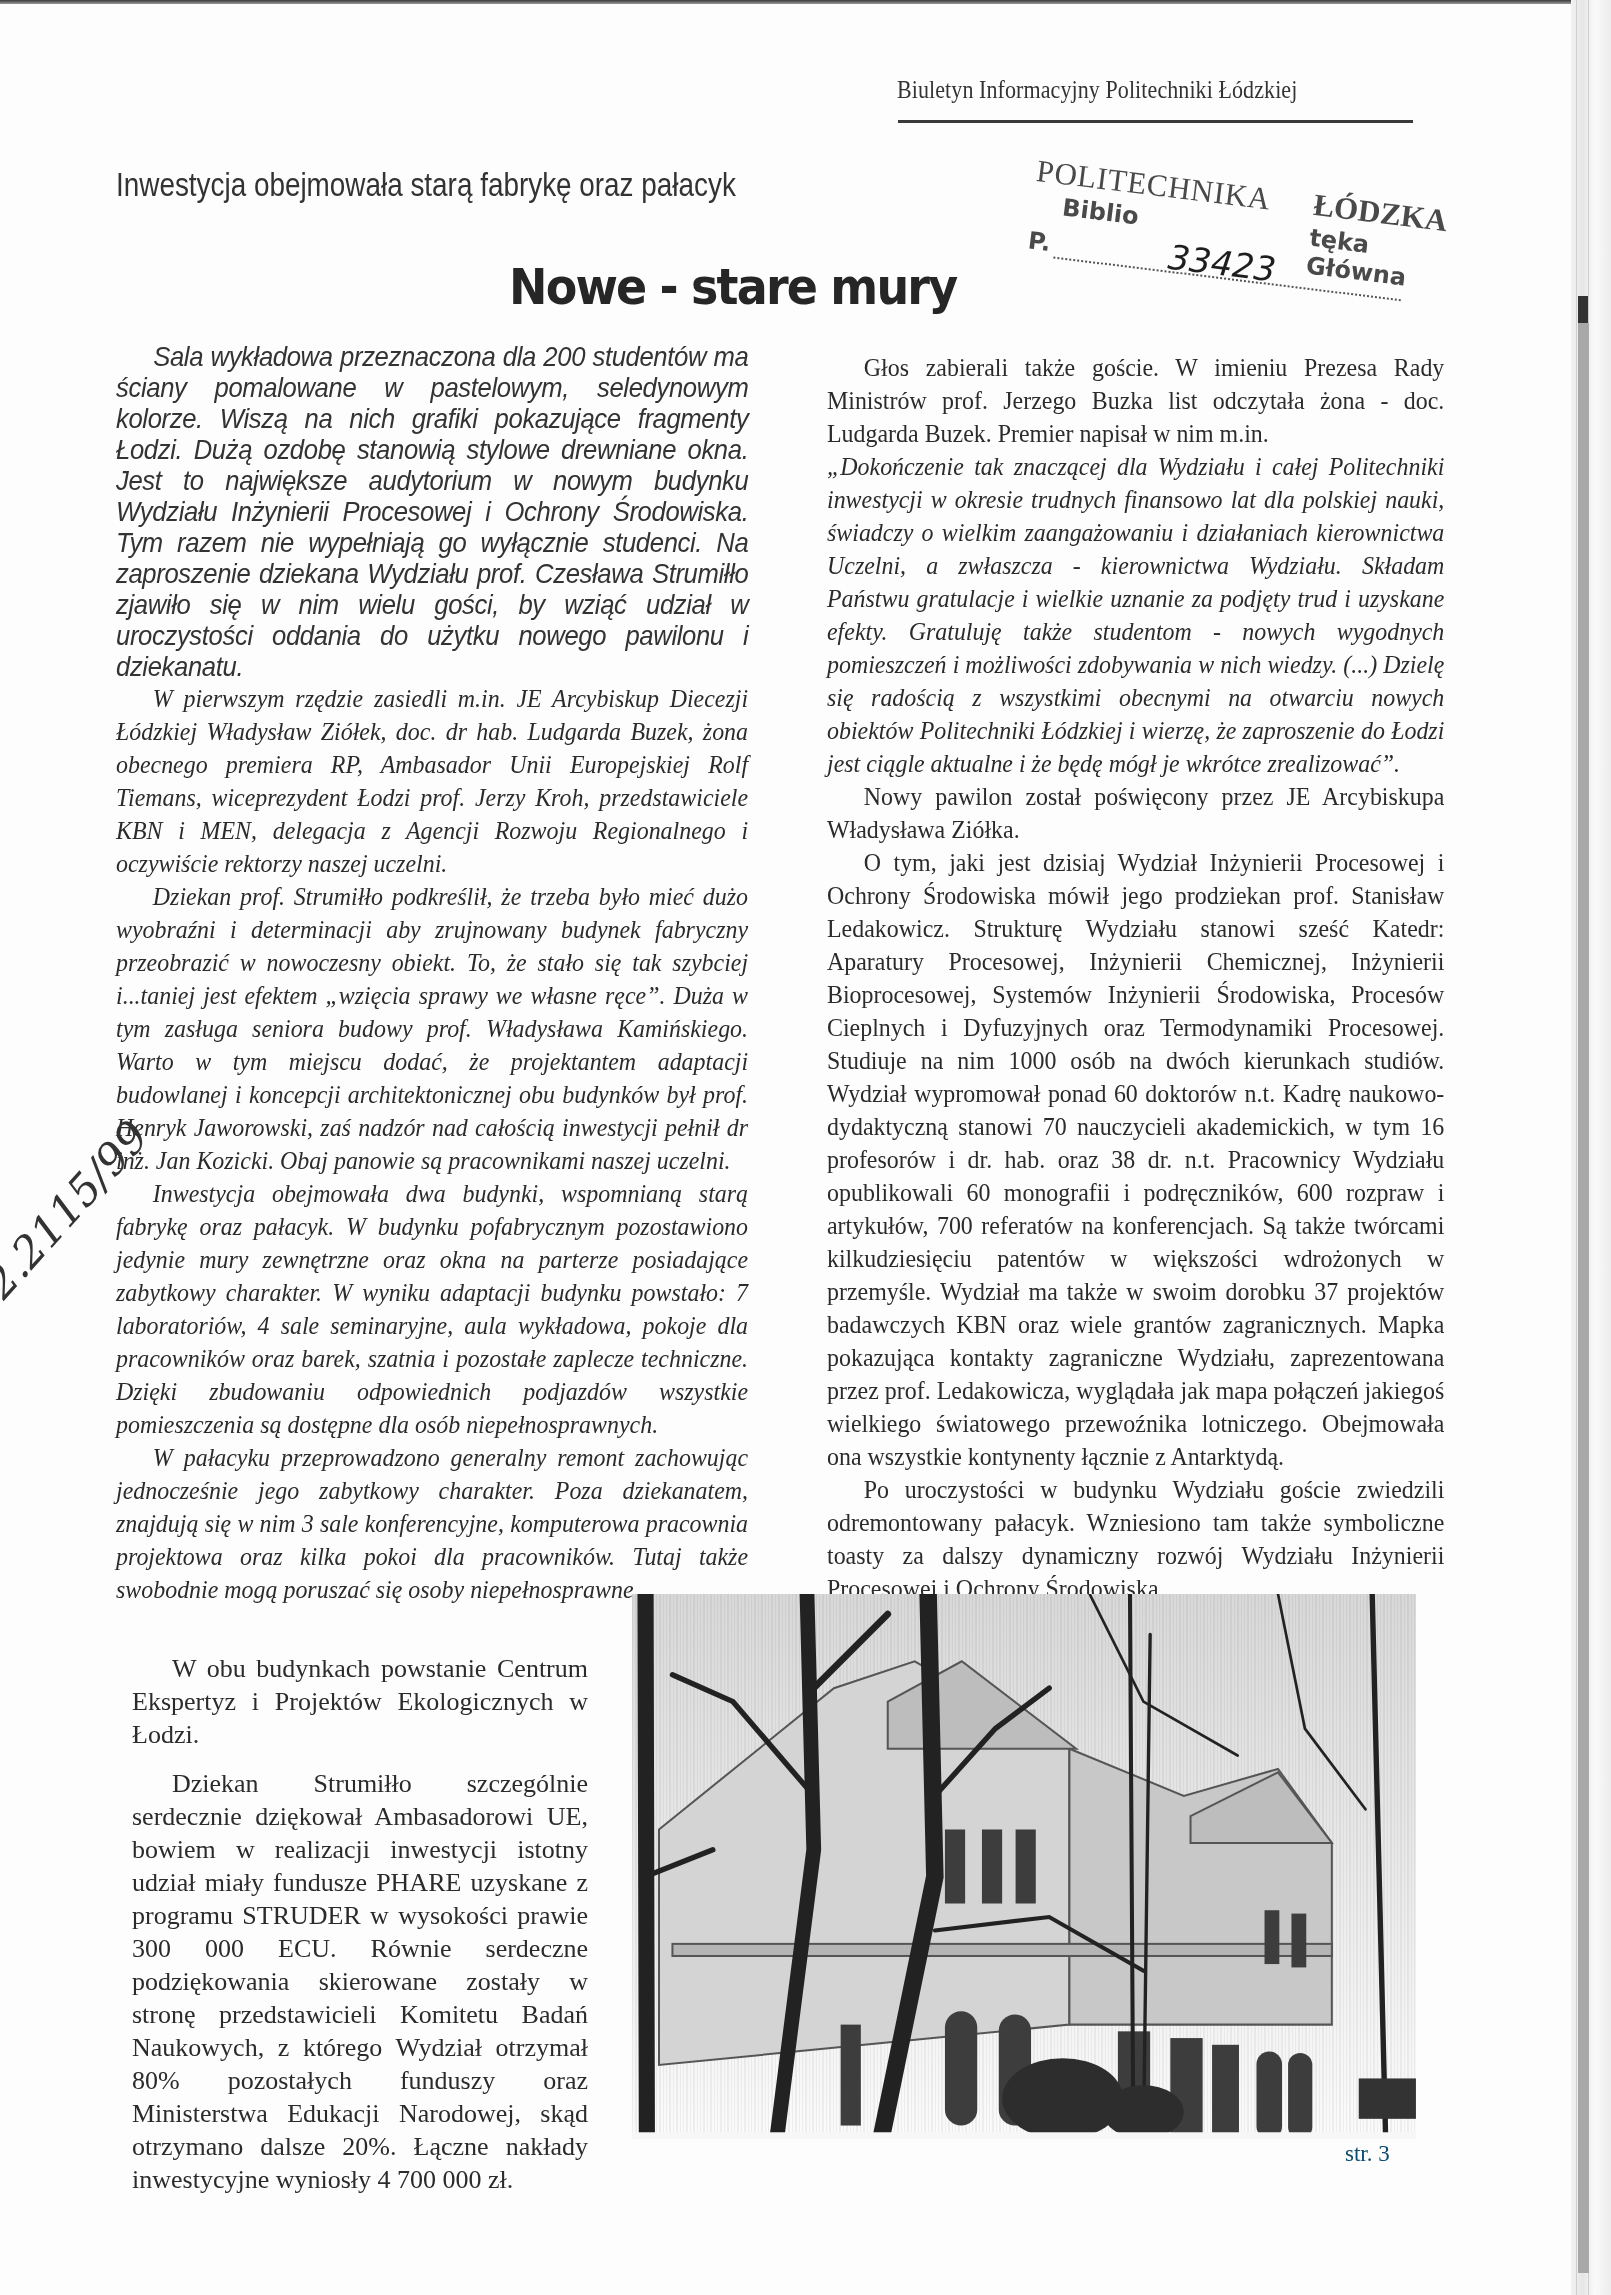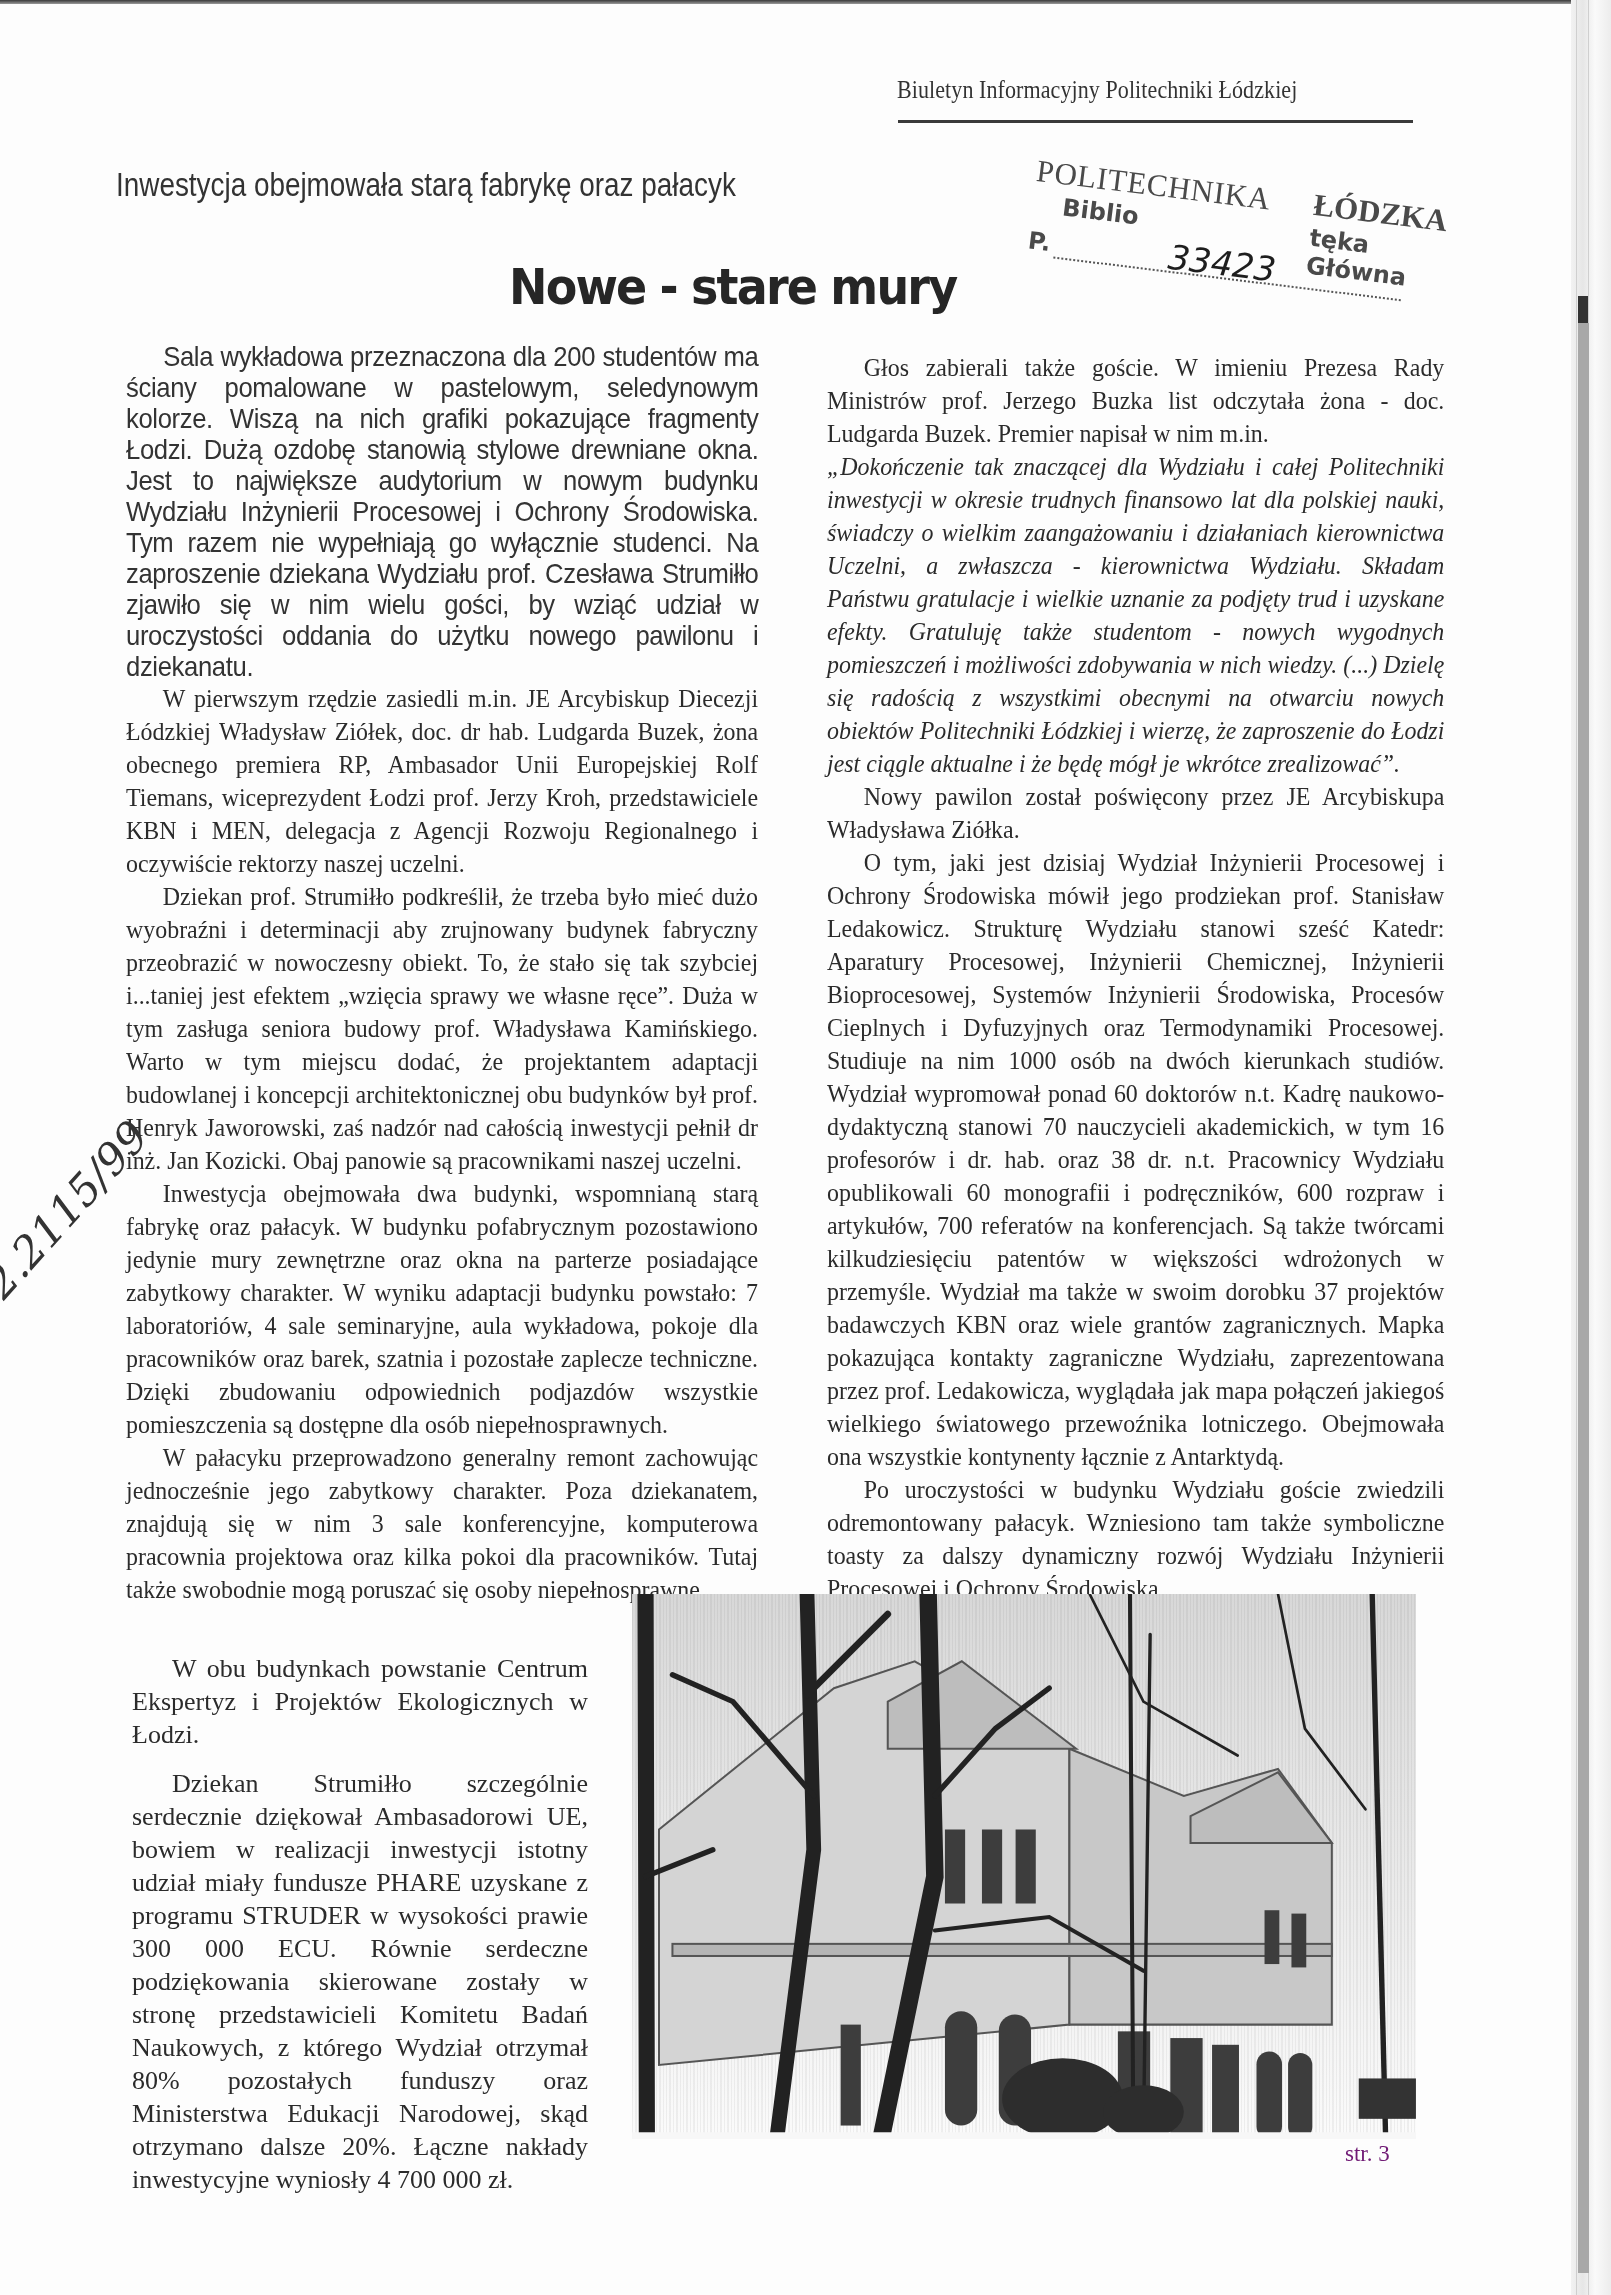--- a/index.html
+++ b/index.html
@@ -32,40 +32,40 @@
   .stamp .l1b { position: absolute; left: 279px; top: 0; font-family: "Liberation Serif", serif; font-size: 31px; font-weight: bold; }
   .stamp .l2 { position: absolute; left: 30px; top: 37px; font-family: "DejaVu Sans", sans-serif; font-weight: bold; font-size: 24px; }
   .stamp .l2b { position: absolute; left: 279px; top: 37px; font-family: "DejaVu Sans", sans-serif; font-weight: bold; font-size: 24px; }
   .stamp .l3 { position: absolute; left: 0; top: 74px; font-family: "DejaVu Sans", sans-serif; font-weight: bold; font-size: 24px; }
   .stamp .dots { position: absolute; left: 27px; top: 101px; width: 350px; border-bottom: 2px dotted #555; }
   .stamp .num { position: absolute; left: 141px; top: 67px; font-family: "DejaVu Sans", sans-serif; font-size: 34px;
     color: #1e1e1e; font-style: italic; }
 
   .col { position: absolute; font-size: 26px; line-height: 33px; text-align: justify; hyphens: manual; }
   .col p { margin: 0; text-indent: 40px; }
-  .col-left { left: 126px; top: 341px; width: 632px; }
+  .col-left { left: 116px; top: 341px; width: 632px; font-style: italic; }
   .col-left .sans { font-family: "Liberation Sans", "DejaVu Sans", sans-serif; font-size: 27.6px; line-height: 31px;
     letter-spacing: -0.4px; color: #333; }
   .col-left .sans-wrap { transform: scaleX(0.93); transform-origin: left top; width: 680px; }
   .col-right { left: 787px; top: 351px; width: 617px; margin-left: 40px; }
   .col-right .italic { font-style: italic; }
   .serif-tight { transform: scaleX(0.92); transform-origin: left top; width: 671px; }
   .col-right .serif-tight { width: 671px; }
   .narrow { position: absolute; left: 116px; top: 1636px; width: 488px; font-size: 26px; line-height: 33px; text-align: justify; }
   .narrow p { margin: 16px; text-indent: 40px; }
 
   .photo { position: absolute; left: 632px; top: 1594px; width: 784px; height: 545px; overflow: hidden;
     background:
       repeating-linear-gradient(90deg, rgba(0,0,0,0.05) 0 1.3px, transparent 1.3px 3.4px),
       linear-gradient(180deg, #d8d8d8 0%, #e9e9e9 50%, #f2f2f2 75%, #fbfbfb 100%); }
   .photo svg { position: absolute; left: 0; top: 0; }
 
   .handwriting { position: absolute; left: -6.7px; top: 1278px; font-family: "DejaVu Serif", serif; font-style: italic;
     font-size: 43px; color: #333; transform: rotate(-48deg); transform-origin: left bottom; white-space: nowrap; }
-  .folio { position: absolute; left: 1345px; top: 2141px; font-size: 23px; color: #701a75; }
+  .folio { position: absolute; left: 1345px; top: 2141px; font-size: 23px; color: #0c4a6e; }
 </style>
 </head>
 <body>
 
 <div class="top-edge"></div>
 <div class="right-edge">
   <div class="strip"></div>
   <div class="tab-dark"></div>
   <div class="tab-grey"></div>
 </div>

